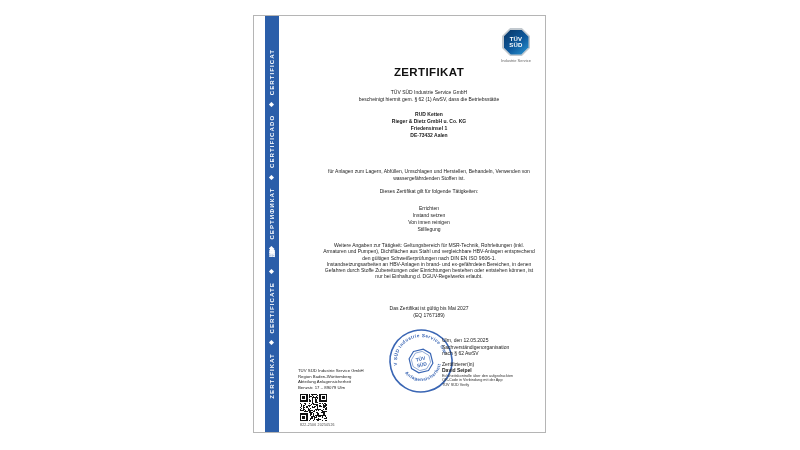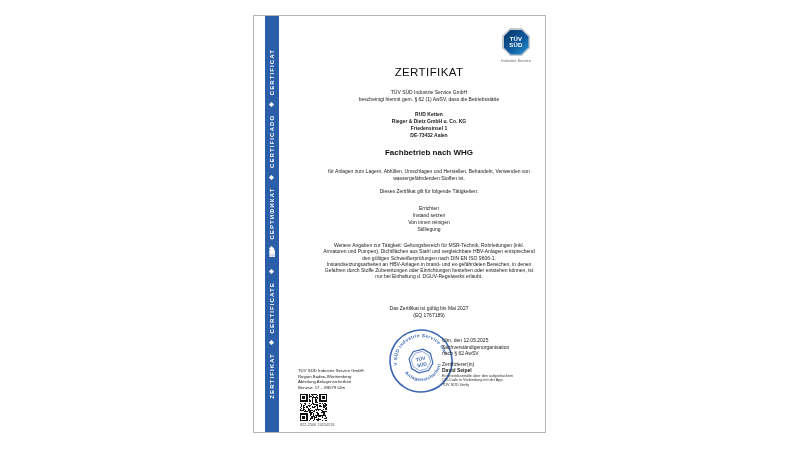--- a/index.html
+++ b/index.html
@@ -33,21 +33,21 @@
   .oct-inner{
     width:25px;height:25px;
     clip-path:polygon(29% 0,71% 0,100% 29%,100% 71%,71% 100%,29% 100%,0 71%,0 29%);
     background:linear-gradient(140deg,#0a3a6b 5%,#0e5a9e 55%,#2e9bd6 100%);
     display:flex;flex-direction:column;align-items:center;justify-content:center;
     color:#fff;font-weight:bold;font-size:6px;line-height:6.5px;letter-spacing:0.2px;
   }
   .logo-caption{font-size:4px;color:#666;margin-top:2px;}
   
   .c{position:absolute;left:56px;width:238px;text-align:center;color:#1a1a1a;}
-  .title{top:50px;font-size:11.5px;font-weight:normal;letter-spacing:0.4px;color:#111;}
+  .title{top:50px;font-size:11.5px;font-weight:bold;letter-spacing:0.4px;color:#111;}
   .issuer{top:73px;font-size:5px;line-height:7px;white-space:pre-line;}
   .company{top:95px;font-size:5px;font-weight:bold;line-height:7px;white-space:pre-line;}
   .subject{top:132px;font-size:8px;font-weight:bold;color:#111;}
   .scope{top:152px;font-size:5px;line-height:6.5px;white-space:pre-line;}
   .intro{top:172px;font-size:5px;}
   .acts{top:189px;font-size:5px;line-height:7px;white-space:pre-line;}
   .details{top:226px;font-size:5px;line-height:6.3px;white-space:pre-line;}
   .validity{top:289px;font-size:5px;line-height:7px;white-space:pre-line;}
   
   .seal{position:absolute;left:134px;top:312px;width:66px;height:66px;transform:rotate(-14deg);}
@@ -83,21 +83,20 @@
     <div class="logo-caption">Industrie Service</div>
   </div>
 
   <div class="c title">ZERTIFIKAT</div>
   <div class="c issuer">TÜV SÜD Industrie Service GmbH
 bescheinigt hiermit gem. § 62 (1) AwSV, dass die Betriebsstätte</div>
   <div class="c company">RUD Ketten
 Rieger &amp; Dietz GmbH u. Co. KG
 Friedensinsel 1
 DE-73432 Aalen</div>
-  <div class="c subject">Fachbetrieb nach WHG</div>
   <div class="c scope">für Anlagen zum Lagern, Abfüllen, Umschlagen und Herstellen, Behandeln, Verwenden von
 wassergefährdenden Stoffen ist.</div>
   <div class="c intro">Dieses Zertifikat gilt für folgende Tätigkeiten:</div>
   <div class="c acts">Errichten
 Instand setzen
 Von innen reinigen
 Stilllegung</div>
   <div class="c details">Weitere Angaben zur Tätigkeit: Geltungsbereich für MSR-Technik, Rohrleitungen (inkl.
 Armaturen und Pumpen), Dichtflächen aus Stahl und vergleichbare HBV-Anlagen entsprechend
 den gültigen Schweißerprüfungen nach DIN EN ISO 9606-1.

